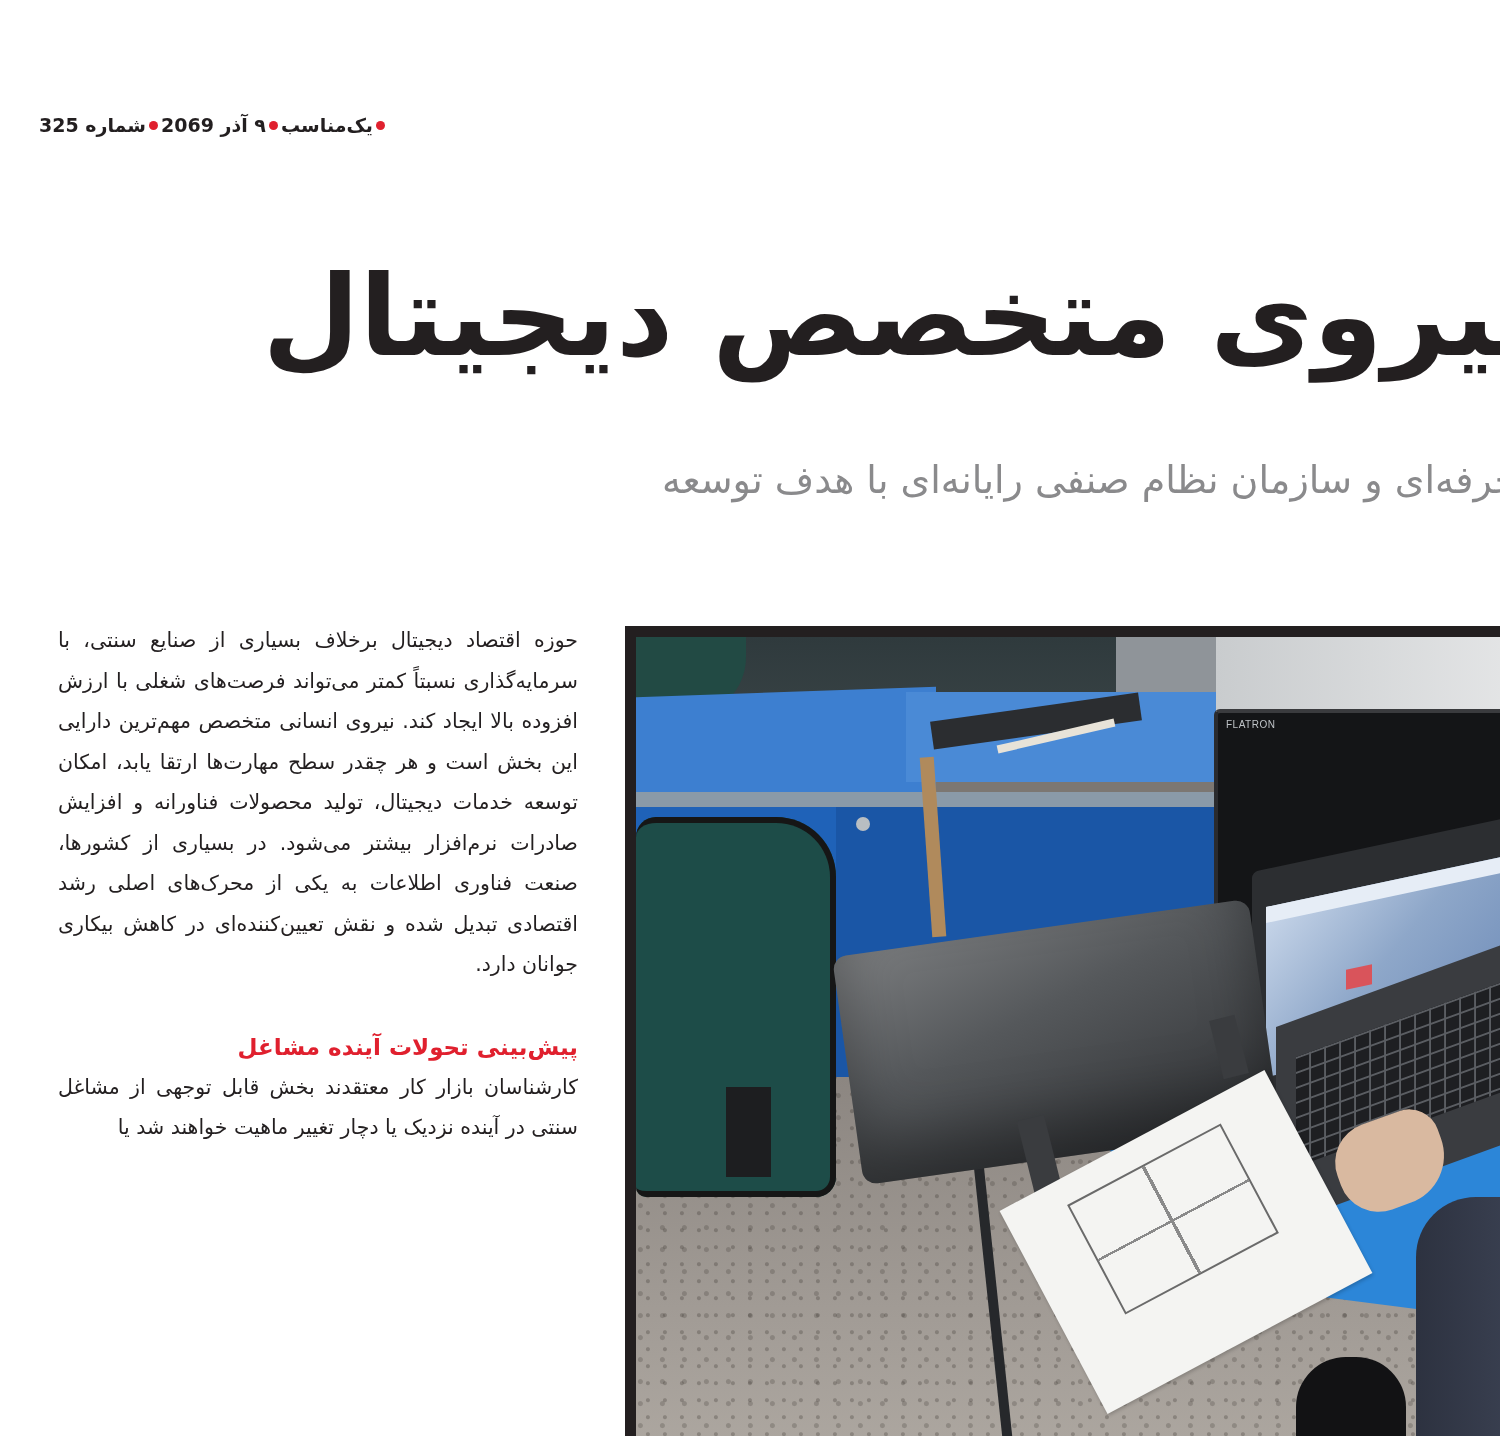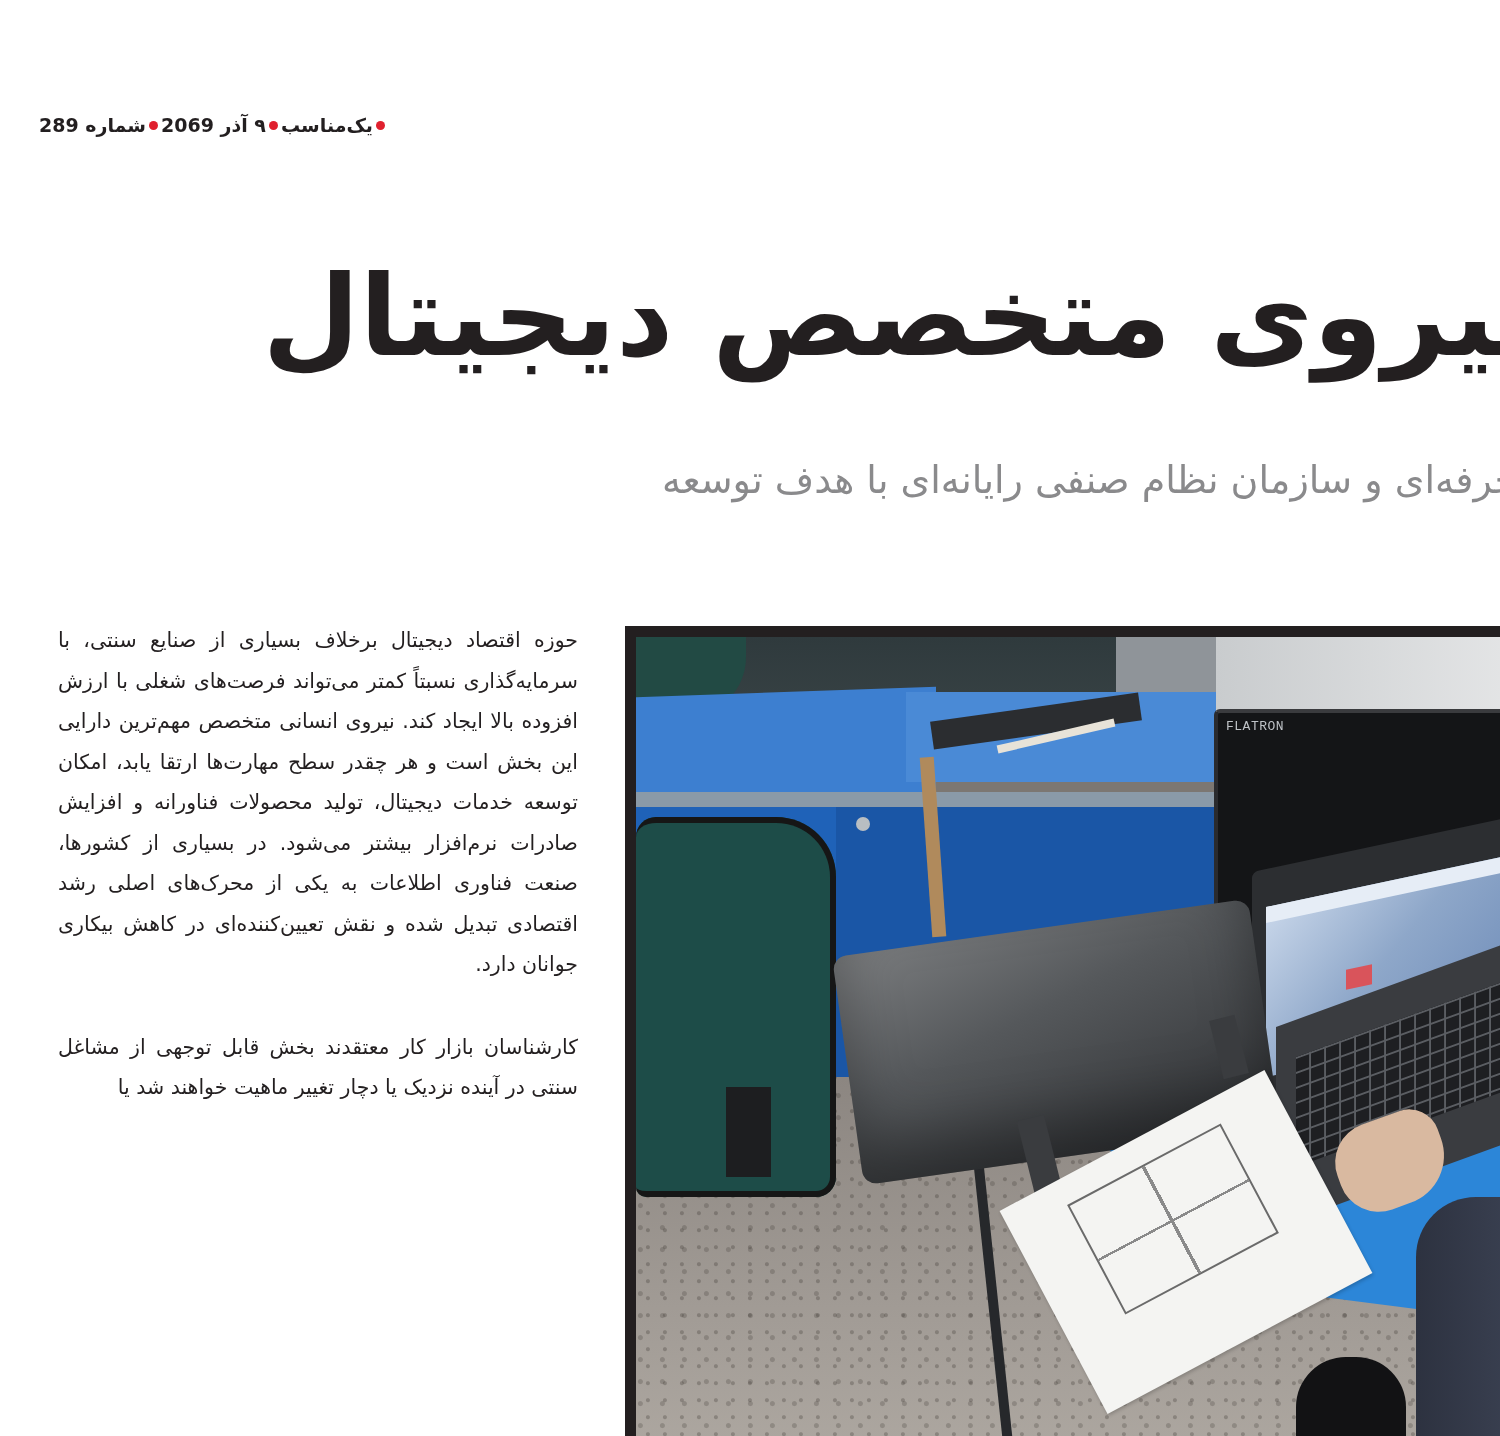--- a/index.html
+++ b/index.html
@@ -162,21 +162,21 @@
       left: 210px; top: 290px; width: 420px; height: 230px;
       background: linear-gradient(160deg,#7c7e80 0%,#55585b 40%,#2e3033 100%);
       border-radius: 14px;
       transform: rotate(-8deg);
       box-shadow: inset 0 -40px 60px rgba(0,0,0,.35);
     }
     .bag-strap { left: 390px; top: 480px; width: 28px; height: 80px; background: #3a3c3f; transform: rotate(-14deg); }
     .bag-strap2 { left: 580px; top: 380px; width: 26px; height: 60px; background: #3a3c3f; transform: rotate(-14deg); }
     
     .monitor { left: 578px; top: 72px; width: 330px; height: 250px; background: #141517; border-radius: 6px 0 0 0; border-top: 4px solid #3a3b3e; border-left: 4px solid #2a2b2e; }
-    .monitor-brand { left: 590px; top: 82px; font-size: 13px; color: #bfc3c7; letter-spacing: .5px; font-family: Liberation Mono, monospace; }
+    .monitor-brand { left: 590px; top: 82px; font-size: 10px; color: #bfc3c7; letter-spacing: .5px; font-family: Liberation Sans, sans-serif; }
     
     .laptop-lid { left: 616px; top: 235px; width: 300px; height: 240px; background: #2c2e31; transform: skewY(-12deg); transform-origin: left top; border-radius: 6px; }
     .laptop-screen { left: 630px; top: 270px; width: 270px; height: 170px; background: linear-gradient(135deg,#c9d7ea 0%,#8ea7c9 45%,#6a88b6 100%); transform: skewY(-12deg); transform-origin: left top; }
     .laptop-toolbar { left: 630px; top: 270px; width: 270px; height: 16px; background: #e6edf6; transform: skewY(-12deg); transform-origin: left top; }
     .laptop-model-red { left: 710px; top: 330px; width: 26px; height: 20px; background: #d9545b; transform: skewY(-12deg); }
     .laptop-base { left: 640px; top: 390px; width: 280px; height: 200px; background: #3a3c40; transform: skewY(-20deg); transform-origin: left top; }
     .laptop-keys {
       left: 660px; top: 420px; width: 240px; height: 110px;
       background:
         linear-gradient(90deg, transparent 0 13px, #5a5d62 13px 15px) 0 0/15px 15px,
@@ -206,31 +206,32 @@
   </style>
 </head>
 <body>
 
 <div class="dateline">
   <span class="dot"></span>
   <span class="seg">یک‌مناسب</span>
   <span class="dot"></span>
   <span class="seg">۹ آذر 2069</span>
   <span class="dot"></span>
-  <span class="seg">شماره 289</span>
+  <span class="seg">شماره 325</span>
 </div>
 
 <h1 class="headline" style="margin:0;">نیروی متخصص دیجیتال</h1>
 
 <h2 class="subtitle" style="margin:0;font-weight:normal;">حرفه‌ای و سازمان نظام صنفی رایانه‌ای با هدف توسعه</h2>
 
 <div class="column">
 
   <p class="para-2">حوزه اقتصاد دیجیتال برخلاف بسیاری از صنایع سنتی، با سرمایه‌گذاری نسبتاً کمتر می‌تواند فرصت‌های شغلی با ارزش افزوده بالا ایجاد کند. نیروی انسانی متخصص مهم‌ترین دارایی این بخش است و هر چقدر سطح مهارت‌ها ارتقا یابد، امکان توسعه خدمات دیجیتال، تولید محصولات فناورانه و افزایش صادرات نرم‌افزار بیشتر می‌شود. در بسیاری از کشورها، صنعت فناوری اطلاعات به یکی از محرک‌های اصلی رشد اقتصادی تبدیل شده و نقش تعیین‌کننده‌ای در کاهش بیکاری جوانان دارد.</p>
 
+  <h3>پیش‌بینی تحولات آینده مشاغل</h3>
   <p>کارشناسان بازار کار معتقدند بخش قابل توجهی از مشاغل سنتی در آینده نزدیک یا دچار تغییر ماهیت خواهند شد یا</p>
 </div>
 
 <figure class="photo" style="margin:0;">
   <div class="photo-inner" title="دانشجو در حال کار با لپ‌تاپ و نقشه معماری روی میز آبی در کارگاه رایانه">
     <div class="ph floor"></div>
     <div class="ph bg-wall"></div>
     <div class="ph bg-pillar"></div>
     <div class="ph bg-window"></div>
     <div class="ph chair-top-left"></div>

